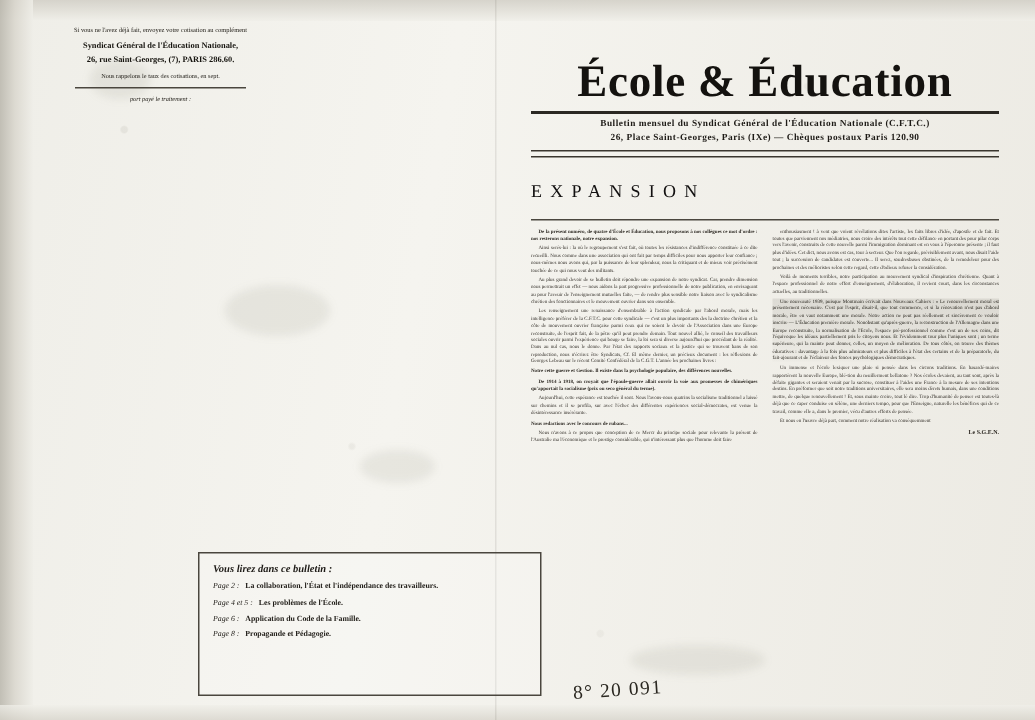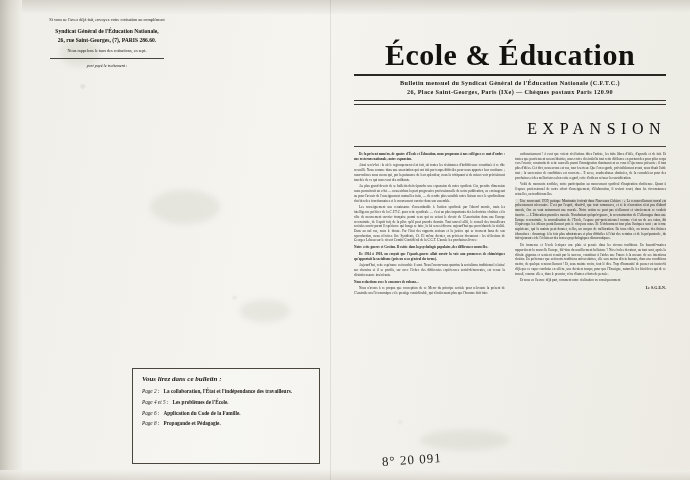--- a/index.html
+++ b/index.html
@@ -98,22 +98,22 @@
     background: #3a362f;
     margin: 3px 0 0 0;
   }
 
   
   .headline {
     position: absolute;
     left: 332px;
     top: 108px;
     width: 312px;
-    text-align: right;
-    font-size: 16px;
+    text-align: left;
+    font-size: 12px;
     letter-spacing: 5.5px;
     color: #121010;
     font-family: "Liberation Serif", serif;
   }
   .headline-rule {
     position: absolute;
     left: 332px;
     top: 134px;
     width: 312px;
     height: 1px;
@@ -151,21 +151,21 @@
 
   
   .box {
     position: absolute;
     border: 1px solid #4a463e;
     background: rgba(255,255,255,0.18);
   }
   .box-left {
     left: 110px;
     top: 356px;
-    width: 188px;
+    width: 229px;
     height: 96px;
     padding: 6px 9px;
     box-sizing: border-box;
   }
   .box-left .title {
     font-size: 7px;
     font-style: italic;
     font-weight: bold;
     color: #1c1915;
     margin-bottom: 5px;

